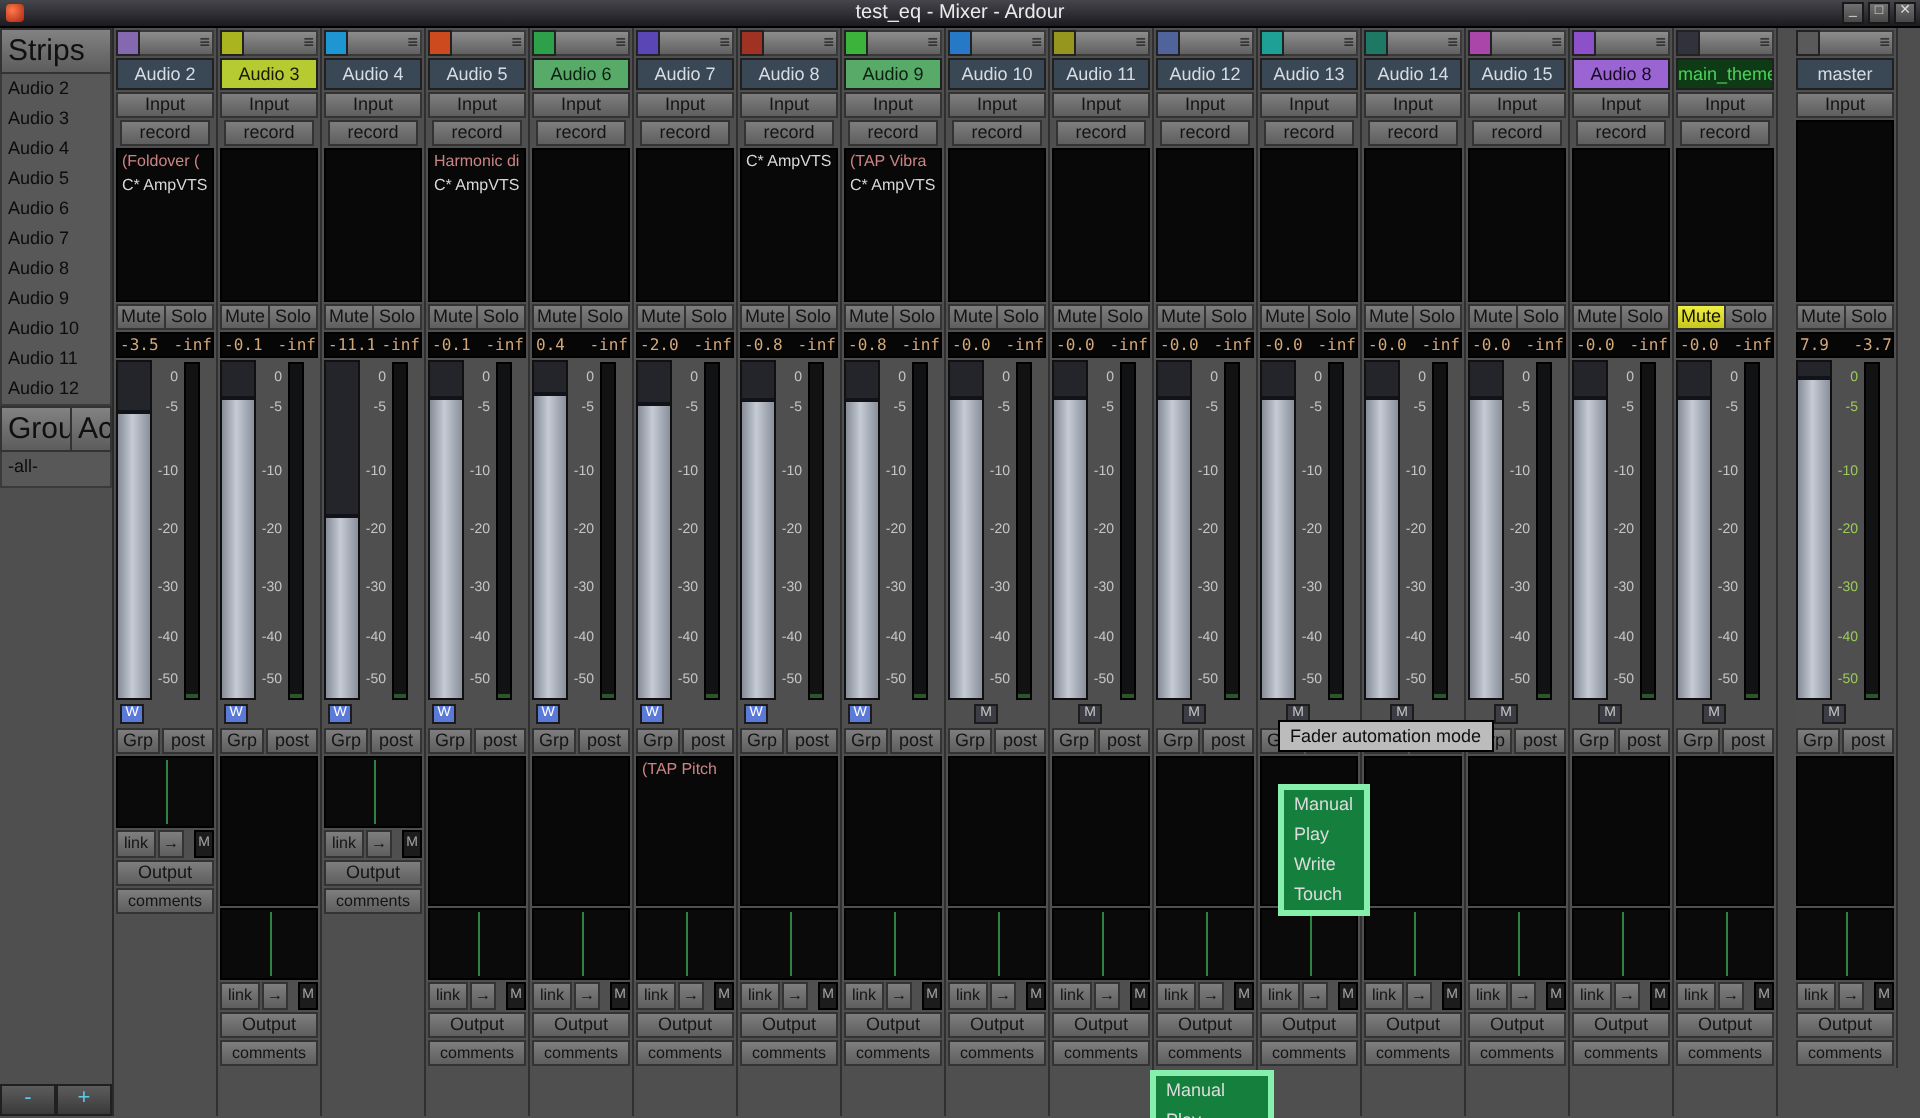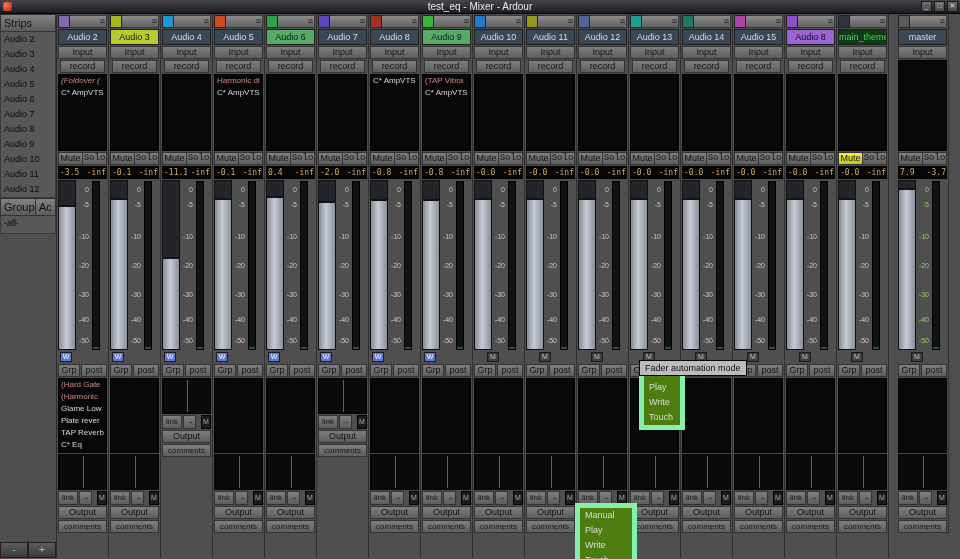--- a/index.html
+++ b/index.html
@@ -12,21 +12,21 @@
   
   .titlebar { height:14px; background:linear-gradient(#45454c,#1b1b20); display:flex; align-items:center; position:relative; border-bottom:1px solid #000; }
   .app-icon { width:9px; height:9px; margin-left:3px; border-radius:2px;
     background:radial-gradient(circle at 35% 35%, #ff7a48, #a82414); z-index:2; }
   .title-text { position:absolute; left:0; right:0; text-align:center; color:#ececec; font-size:10px; line-height:13px; }
   .winbtns { margin-left:auto; display:flex; gap:2px; margin-right:2px; z-index:2; }
   .winbtn { width:11px; height:11px; background:linear-gradient(#707070,#484848); border:1px solid #191919; color:#dcdcdc; font-size:7px; line-height:8px; text-align:center; }
   
   .main { display:flex; height:544px; }
   .sidebar { width:57px; flex:0 0 57px; background:#4f4f4f; border-right:1px solid #2a2a2a; display:flex; flex-direction:column; }
-  .panel-header { background:linear-gradient(#828282,#5c5c5c); border:1px solid #333; color:#101010; font-size:11px; padding:2px 3px; white-space:nowrap; overflow:hidden; }
+  .panel-header { background:linear-gradient(#828282,#5c5c5c); border:1px solid #333; color:#101010; font-size:15px; padding:2px 3px; white-space:nowrap; overflow:hidden; }
   .strip-list { height:166px; background:#585858; border:1px solid #3a3a3a; border-top:none; overflow:hidden; }
   .side-item { height:15px; line-height:15px; font-size:9px; color:#0c0c0c; padding-left:3px; white-space:nowrap; overflow:hidden; }
   .group-header { display:flex; }
   .group-header .panel-header { flex:1; border-left:none; }
   .group-header .panel-header:first-child { border-left:1px solid #333; flex:0 0 36px; }
   .group-list { height:18px; background:#585858; border:1px solid #3a3a3a; border-top:none; overflow:hidden; }
   .sidebar-fill { flex:1; background:#4f4f4f; }
   .addremove { display:flex; height:16px; }
   .ar-btn { flex:1; background:linear-gradient(#5c5c5c,#3a3a3a); border:1px solid #202020; color:#5ec8ea; font-size:11px; line-height:13px; text-align:center; }
   
@@ -42,21 +42,21 @@
   .btn { margin:0 1px 1px; background:linear-gradient(#7e7e7e,#5e5e5e); border:1px solid #333; color:#141414; font-size:9px; text-align:center; overflow:hidden; white-space:nowrap; }
   .input-btn { height:13px; line-height:11px; }
   .record-btn { height:13px; line-height:11px; margin:0 3px 1px; }
   .proc-box { margin:0 1px 1px; background:#080808; border:1px solid #000; overflow:hidden; }
   .proc-pre { height:77px; }
   .proc-pre.tall { height:91px; }
   .proc-post { height:75px; }
   .proc-entry { font-size:8px; line-height:12px; padding-left:2px; white-space:nowrap; overflow:hidden; color:#d8d8d8; }
   .ms-row { display:flex; height:13px; margin:0 1px 1px; }
   .ms-btn { flex:1; margin:0; line-height:11px; }
-  .ms-btn + .ms-btn { border-left:none;font-family:Liberation Mono, monospace; }
+  .ms-btn + .ms-btn { border-left:none; }
   .ms-btn.active { background:linear-gradient(#f0f046,#c6c61e); color:#141400; }
   .gain-row { display:flex; height:13px; margin:0 1px 1px; background:#060606; border:1px solid #000;
     font-family:"DejaVu Sans Mono", monospace; font-size:8px; color:#d2a878; line-height:11px; }
   .gain-val { flex:1; text-align:left; padding-left:1px; overflow:hidden; }
   .peak-val { flex:1; text-align:right; padding-right:0; overflow:hidden; }
   .fader-area { height:183px; position:relative; margin:0 1px; }
   .fader-inner { display:flex; height:170px; }
   .fader { width:18px; background:#23252b; border:1px solid #101010; position:relative; }
   .fader-fill { position:absolute; bottom:0; left:0; right:0; border-top:2px solid #111318;
     background:linear-gradient(90deg,#868c98,#c6cbd4 45%,#89909c); }
@@ -74,21 +74,21 @@
   .panner::after { content:""; position:absolute; left:50%; top:1px; bottom:1px; width:1px; background:#2e8340; }
   .link-row { display:flex; height:14px; margin:0 1px 1px; }
   .link-btn { flex:0 0 20px; margin:0 1px 0 0; font-size:8px; line-height:12px; }
   .arrow-btn { flex:0 0 13px; margin:0; font-size:8px; line-height:12px; }
   .linkrow-gap { flex:1; }
   .pan-auto-btn { flex:0 0 10px; background:#1c1c1c; border:1px solid #000; color:#a8a8a8; font-size:7px; line-height:12px; text-align:center; }
   .output-btn { height:13px; line-height:11px; }
   .comments-btn { height:13px; line-height:11px; font-size:8px; }
   
   .tooltip { position:absolute; left:639px; top:360px; z-index:60; background:#bcbcbc; border:1px solid #000; color:#0e0e0e; font-size:9px; line-height:12px; padding:1px 5px; white-space:nowrap; }
-  .menu { position:absolute; z-index:50; background:#4d7c0f; border:5px solid #86efac; }
+  .menu { position:absolute; z-index:50; background:#15803d; border:3px solid #86efac;margin-top:32px; }
   .menu-1 { left:639px; top:360px; width:46px; }
   .menu-2 { left:575px; top:503px; width:62px; height:70px; overflow:hidden; }
   .menu-item { font-size:9px; color:#dcdcdc; height:15px; line-height:14px; padding:0 5px; white-space:nowrap; }
 </style>
 </head>
 <body>
 
 <div class="titlebar">
   <div class="app-icon"></div>
   <div class="title-text">test_eq - Mixer - Ardour</div>
@@ -134,21 +134,21 @@
     <div class="tab-row">
       <div class="color-chip" style="background: rgb(132, 104, 176);"></div>
       <div class="tab-rest">
         <span class="menu-glyph">≡</span>
       </div>
     </div>
     <div class="name-btn">Audio 2</div>
     <div class="btn input-btn">Input</div>
     <div class="btn record-btn">record</div>
     <div class="proc-box proc-pre">
-          <div class="proc-entry" style="color: rgb(204, 132, 132); font-style: italic;">(Foldover (</div>
+          <div class="proc-entry" style="color: rgb(204, 132, 132);">(Foldover (</div>
           <div class="proc-entry" style="color: rgb(216, 216, 216);">C* AmpVTS</div>
         </div>
     <div class="ms-row">
       <div class="btn ms-btn">Mute</div>
       <div class="btn ms-btn">Solo</div>
     </div>
     <div class="gain-row">
       <div class="gain-val">-3.5</div>
       <div class="peak-val">-inf</div>
     </div>
@@ -167,28 +167,20 @@
               <div class="mark" style="top: 94%;">-50</div>
             </div>
         <div class="meter"></div>
       </div>
       <div class="auto-btn auto-w">W</div>
     </div>
     <div class="grp-row">
       <div class="btn grp-btn">Grp</div>
       <div class="btn post-btn">post</div>
     </div>
-    <div class="proc-box proc-post">
-          <div class="proc-entry" style="color: rgb(204, 132, 132);">(Hard Gate</div>
-          <div class="proc-entry" style="color: rgb(204, 132, 132);">(Harmonic</div>
-          <div class="proc-entry" style="color: rgb(216, 216, 216);">Glame Low</div>
-          <div class="proc-entry" style="color: rgb(216, 216, 216);">Plate rever</div>
-          <div class="proc-entry" style="color: rgb(216, 216, 216);">TAP Reverb</div>
-          <div class="proc-entry" style="color: rgb(216, 216, 216);">C* Eq</div>
-        </div>
     <div class="panner"></div>
     <div class="link-row">
       <div class="btn link-btn">link</div>
       <div class="btn arrow-btn">→</div>
       <div class="linkrow-gap"></div>
       <div class="pan-auto-btn">M</div>
     </div>
     <div class="btn output-btn">Output</div>
     <div class="btn comments-btn">comments</div>
   </div>
@@ -436,20 +428,23 @@
               <div class="mark" style="top: 94%;">-50</div>
             </div>
         <div class="meter"></div>
       </div>
       <div class="auto-btn auto-w">W</div>
     </div>
     <div class="grp-row">
       <div class="btn grp-btn">Grp</div>
       <div class="btn post-btn">post</div>
     </div>
+    <div class="proc-box proc-post">
+          <div class="proc-entry" style="color: rgb(204, 132, 132);">(TAP Pitch</div>
+        </div>
     <div class="panner"></div>
     <div class="link-row">
       <div class="btn link-btn">link</div>
       <div class="btn arrow-btn">→</div>
       <div class="linkrow-gap"></div>
       <div class="pan-auto-btn">M</div>
     </div>
     <div class="btn output-btn">Output</div>
     <div class="btn comments-btn">comments</div>
   </div>

